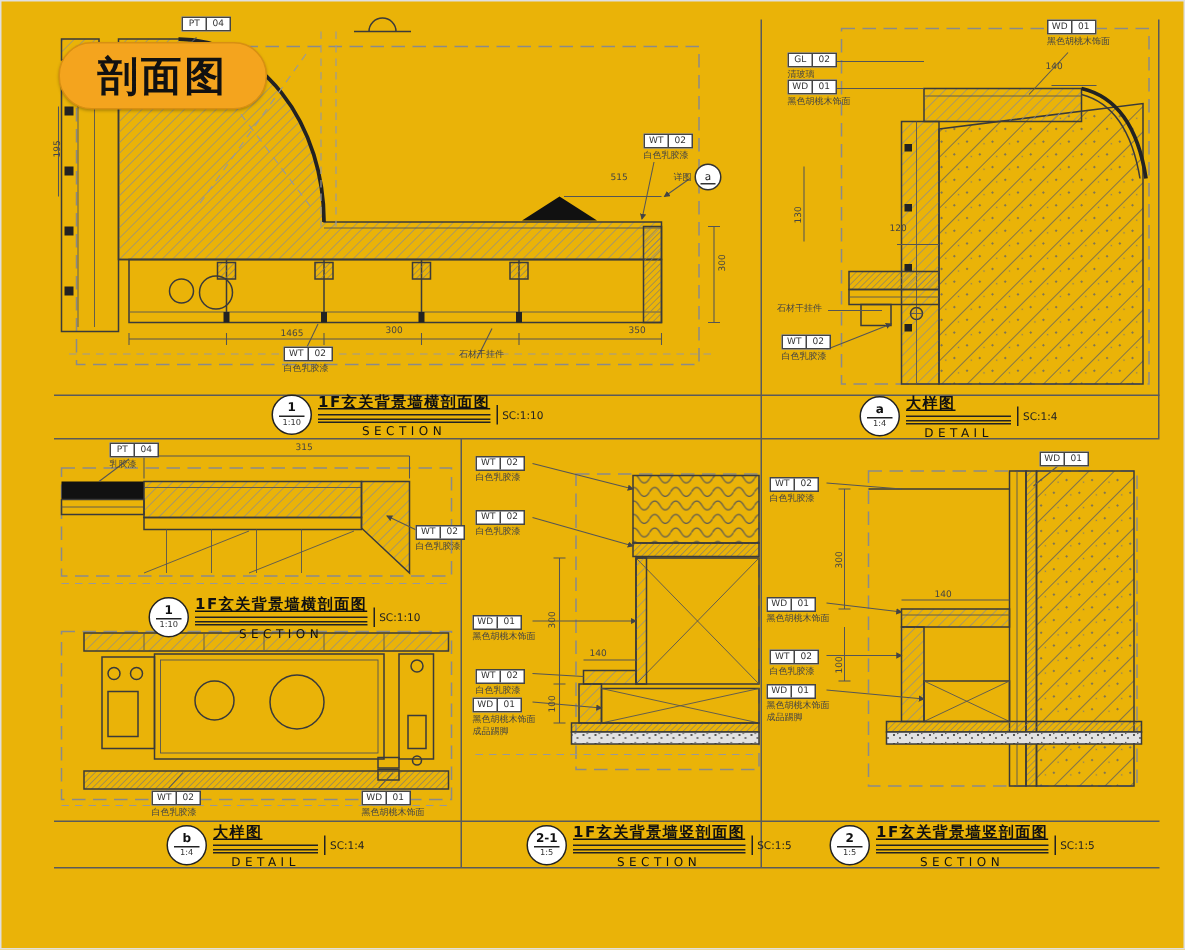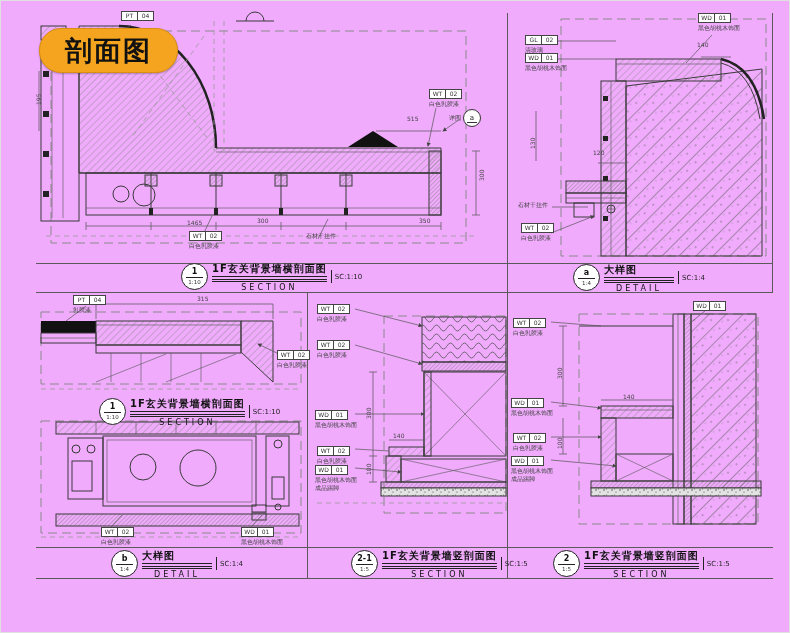--- a/index.html
+++ b/index.html
@@ -1,17 +1,17 @@
 <!DOCTYPE html>
 <html><head>
 <meta charset="utf-8">
 <style>
   html,body{margin:0;padding:0;background:#f3f3f3;}
   .sheet{
-    position:relative;width:790px;height:633px;background:#f0abfc;
+    position:relative;width:790px;height:633px;background:#eab308;
     border:1px solid #e0e0e0;box-sizing:border-box;overflow:hidden;
     font-family:"DejaVu Sans","Liberation Sans",sans-serif;color:#222;
   }
   
   .hline,.vline{position:absolute;background:#5a5a5a;}
   .hline{height:1px;}
   .vline{width:1px;}
   
   svg.dwg{position:absolute;}
   .dash{fill:none;stroke:#8a8a8a;stroke-width:1;stroke-dasharray:9 5;}
@@ -44,21 +44,21 @@
   .dm-circle{width:16px;height:16px;border:1px solid #333;border-radius:50%;
     display:flex;align-items:center;justify-content:center;background:#fff;}
   .dm-id{font-size:7px;color:#222;border-bottom:1px solid #333;padding:0 3px;line-height:8px;}
   
   .titleblock{position:absolute;display:flex;align-items:flex-start;gap:4px;z-index:20;}
   .tb-circle{width:25px;height:25px;border:1.5px solid #222;border-radius:50%;background:#fff;
     display:flex;flex-direction:column;align-items:center;justify-content:center;flex:0 0 auto;}
   .tb-id{font-size:8px;font-weight:bold;line-height:10px;border-bottom:1px solid #222;width:17px;text-align:center;color:#111;}
   .tb-sub{font-size:5.5px;line-height:8px;color:#333;}
   .tb-main{display:flex;flex-direction:column;min-width:70px;}
-  .tb-cn{font-size:10px;font-weight:bold;color:#111;letter-spacing:1px;line-height:12px;white-space:nowrap;}
+  .tb-cn{font-size:10px;font-weight:bold;color:#111;letter-spacing:1px;line-height:12px;white-space:nowrap;text-decoration:underline;}
   .tb-rule{height:4px;border-top:1px solid #222;border-bottom:1px solid #222;
     background:linear-gradient(#222,#222) center/100% 1px no-repeat;margin:1px 0;}
   .tb-en{font-size:8px;letter-spacing:3px;color:#111;text-align:center;line-height:10px;}
   .tb-scale{font-size:7px;color:#222;margin-top:7px;border-left:1px solid #222;padding-left:3px;
     height:13px;display:flex;align-items:center;white-space:nowrap;flex:0 0 auto;}
 </style>
 </head>
 <body>
 
 <div class="sheet">

